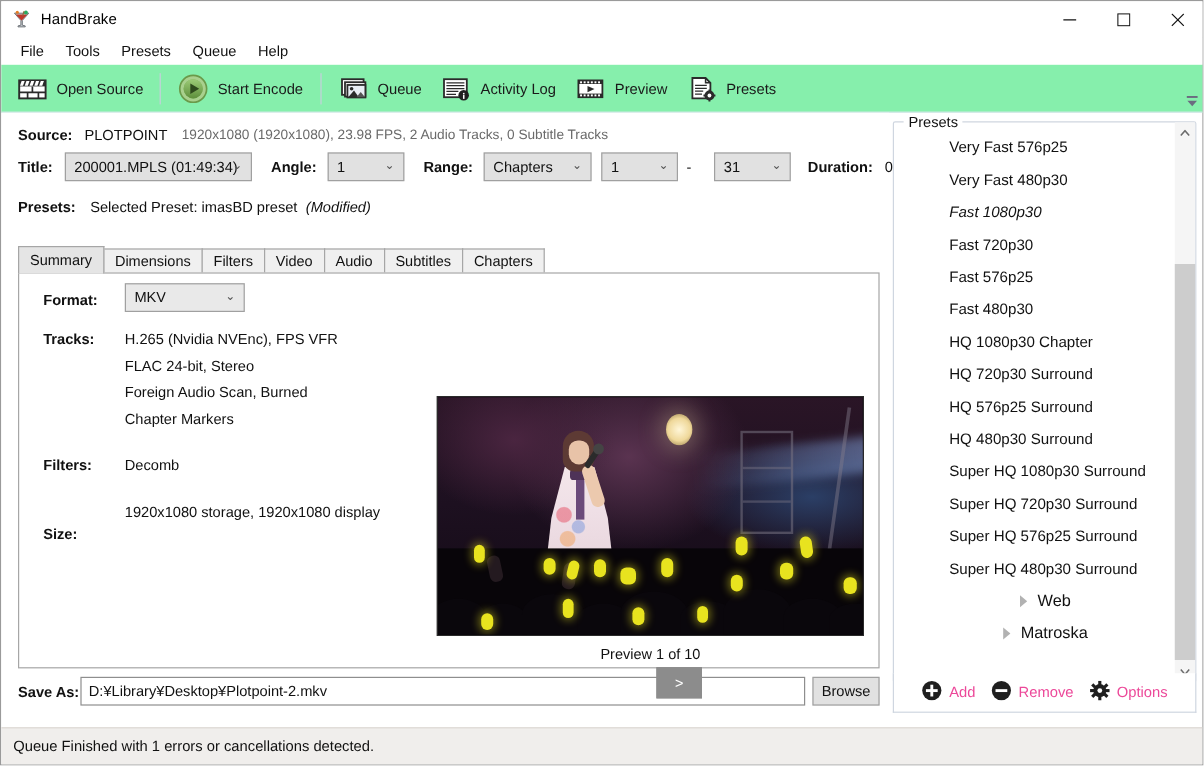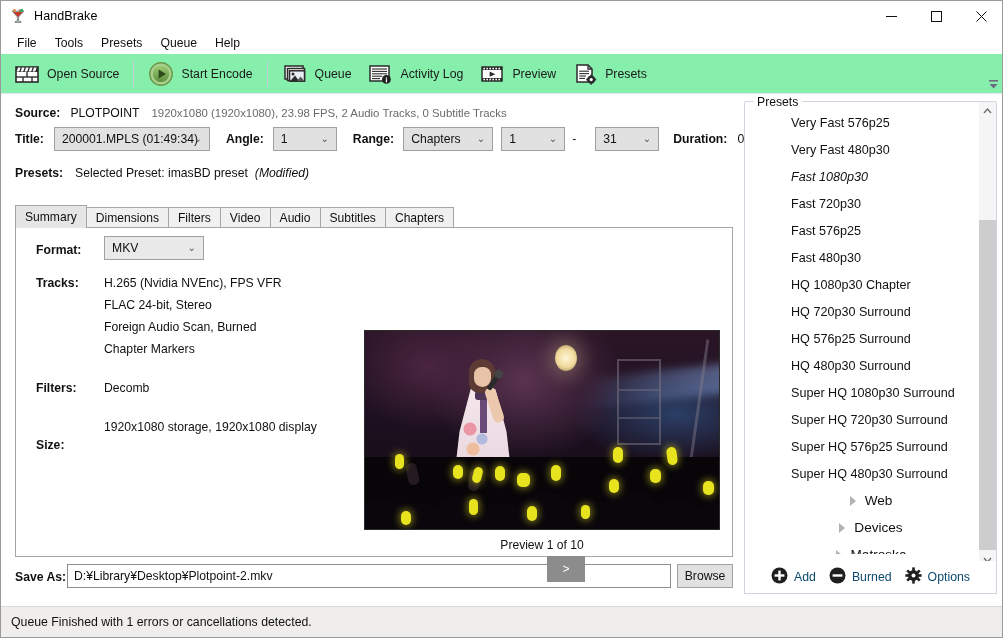--- a/index.html
+++ b/index.html
@@ -204,21 +204,21 @@
     position: absolute; left: 0; width: 17px;
     top: 118px; height: 330px; background: #cdcdcd;
   }
 
   
   .preset-actions {
     position: absolute; left: 743px; top: 560px; width: 253px; height: 33px;
     display: flex; align-items: center; justify-content: center; gap: 13px;
     border: 1px solid #cfd6e0; border-top: none; background: #fff;
   }
-  .pa-btn { display: flex; align-items: center; font-size: 12.3px; color: #0c4a6e; }
+  .pa-btn { display: flex; align-items: center; font-size: 12.3px; color: #ec4899; }
   .pa-btn .t { margin-left: 6px; }
 
   
   .whendone {
     position: absolute; right: 8px; top: 612px;
     display: flex; align-items: center; font-size: 12.3px;
   }
   .whendone .wd-label { font-weight: 700; color: #111; }
   .whendone .wd-val { margin-left: 7px; color: #111; }
   .whendone .wd-caret {
@@ -661,24 +661,20 @@
     <div class="p-item">Super HQ 720p30 Surround</div>
     <div class="p-item">Super HQ 576p25 Surround</div>
     <div class="p-item">Super HQ 480p30 Surround</div>
 
     <div class="p-group">
       <span class="tri"></span>
       <span>Web</span>
     </div>
     <div class="p-group">
       <span class="tri"></span>
-      <span>Devices</span>
-    </div>
-    <div class="p-group">
-      <span class="tri"></span>
       <span>Matroska</span>
     </div>
 
   </div>
 
   <div class="pscroll" style="position:absolute; left:978px; top:101px; height:466px;">
     <div class="arrow up">
       <svg width="9" height="6" viewBox="0 0 9 6">
           <polyline points="1,5 4.5,1 8,5" fill="none" stroke="#6b6b6b" stroke-width="1.3"></polyline>
         </svg>
@@ -702,21 +698,21 @@
       </span>
       <span class="t">Add</span>
     </div>
     <div class="pa-btn">
       <span>
         <svg width="17" height="17" viewBox="0 0 17 17">
           <circle cx="8.5" cy="8.5" r="8" fill="#1f1f1f"></circle>
           <rect x="3.6" y="7.3" width="9.8" height="2.4" fill="#fff"></rect>
         </svg>
       </span>
-      <span class="t">Burned</span>
+      <span class="t">Remove</span>
     </div>
     <div class="pa-btn">
       <span>
         <svg width="17" height="17" viewBox="0 0 17 17">
           <circle cx="8.5" cy="8.5" r="5.4" fill="#1f1f1f"></circle>
           <circle cx="8.5" cy="8.5" r="2" fill="#fff"></circle>
           <g fill="#1f1f1f">
             <rect x="7.2" y="0.4" width="2.6" height="3.6"></rect>
               <rect x="7.2" y="13" width="2.6" height="3.6"></rect>
             <rect x="0.4" y="7.2" width="3.6" height="2.6"></rect>

